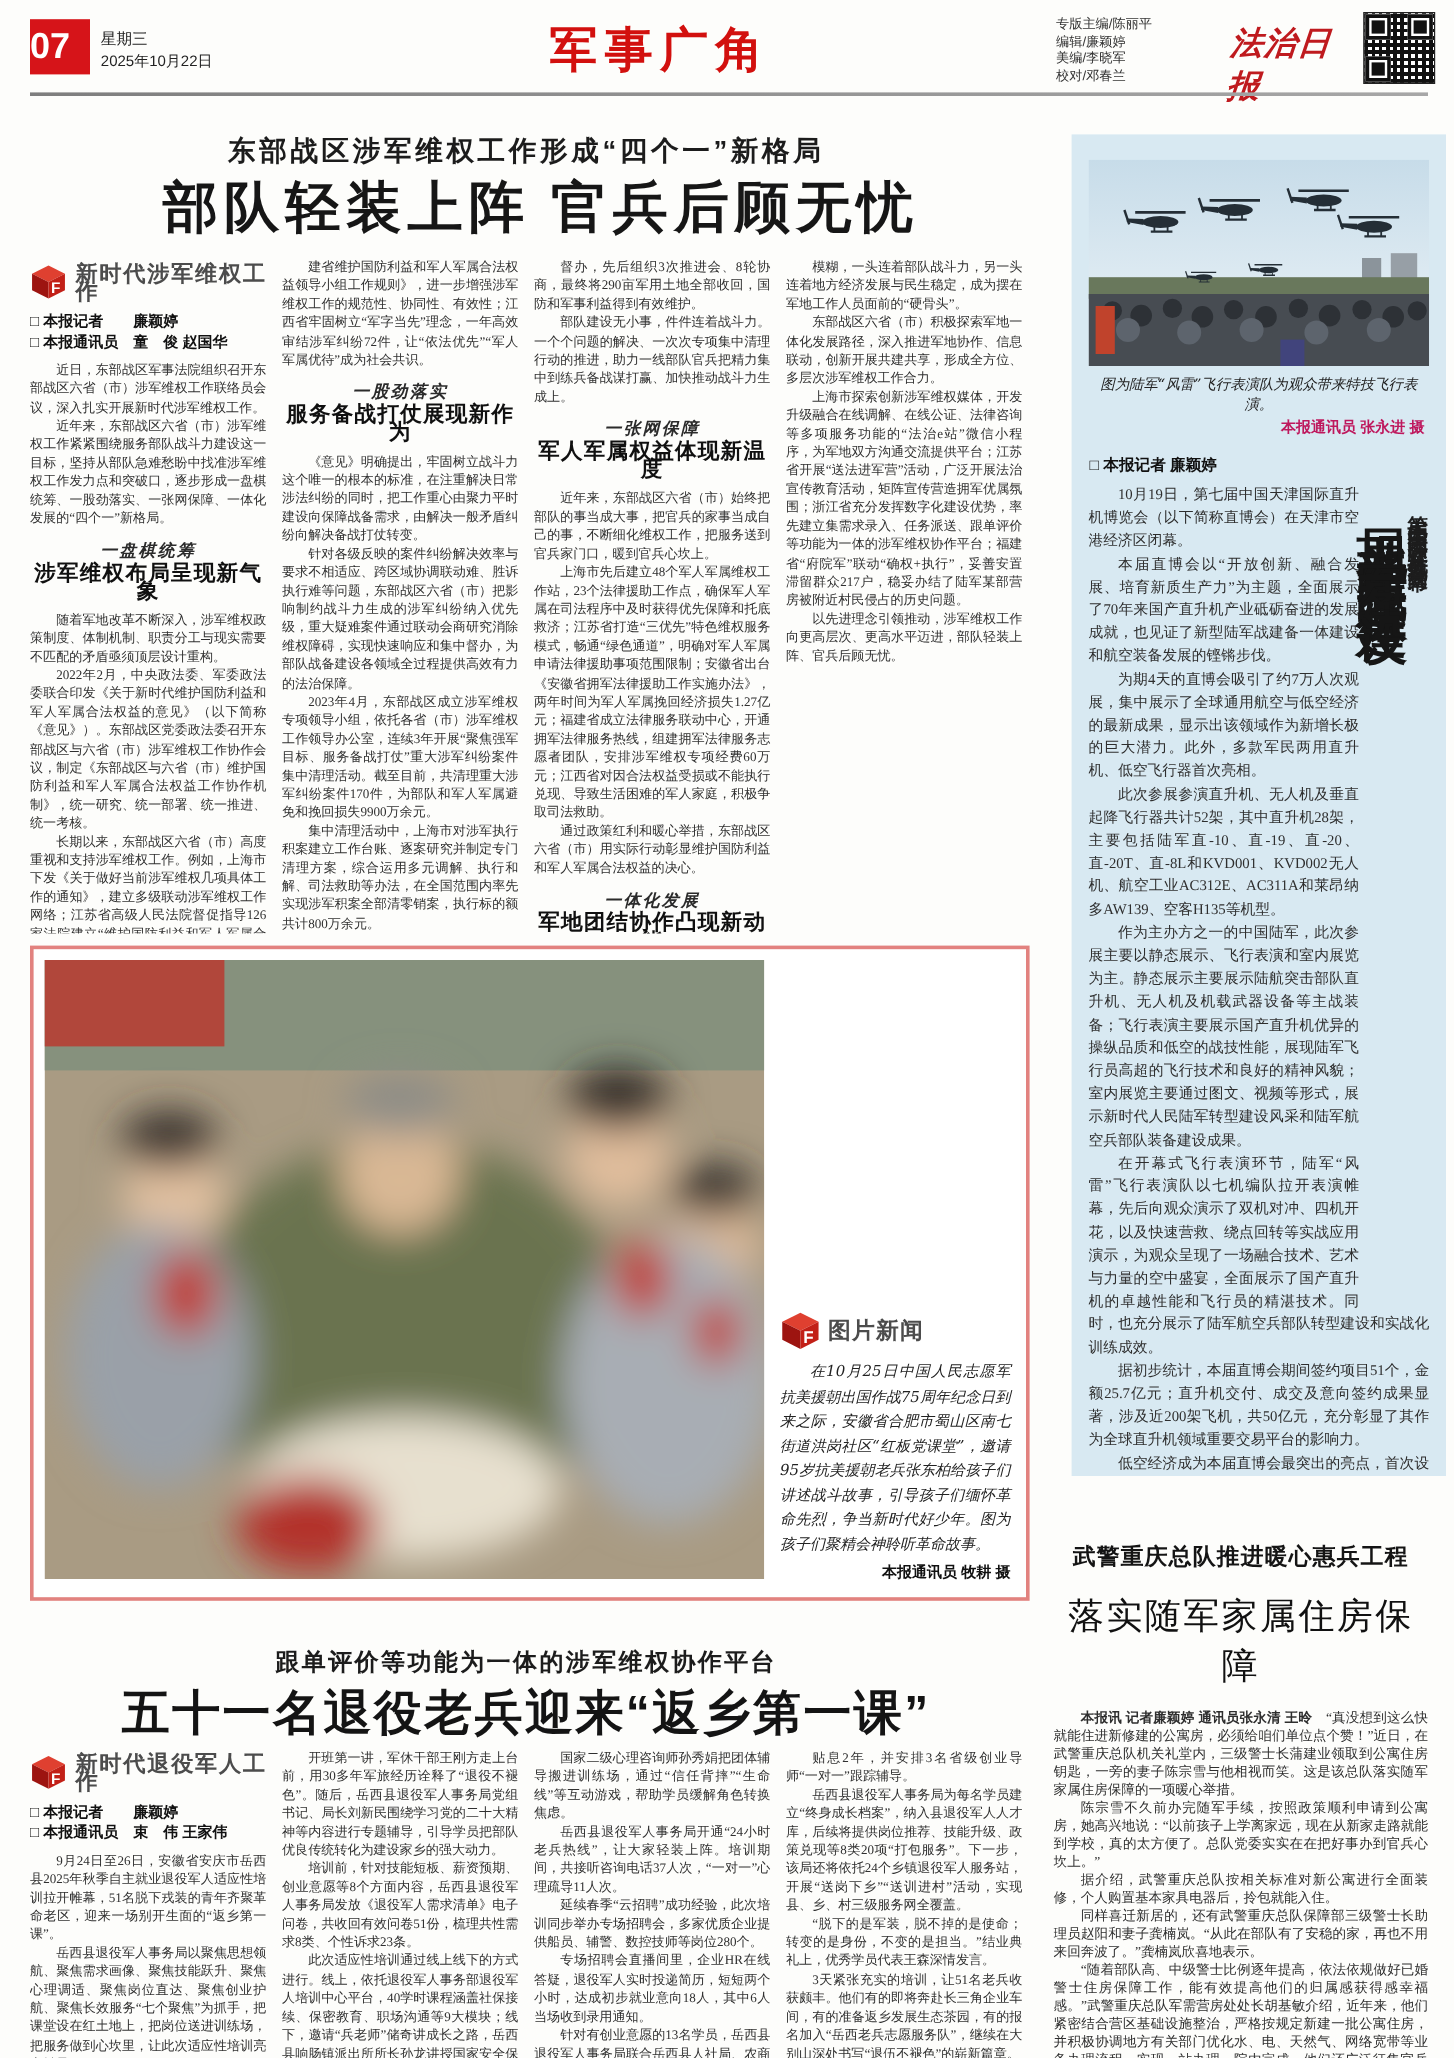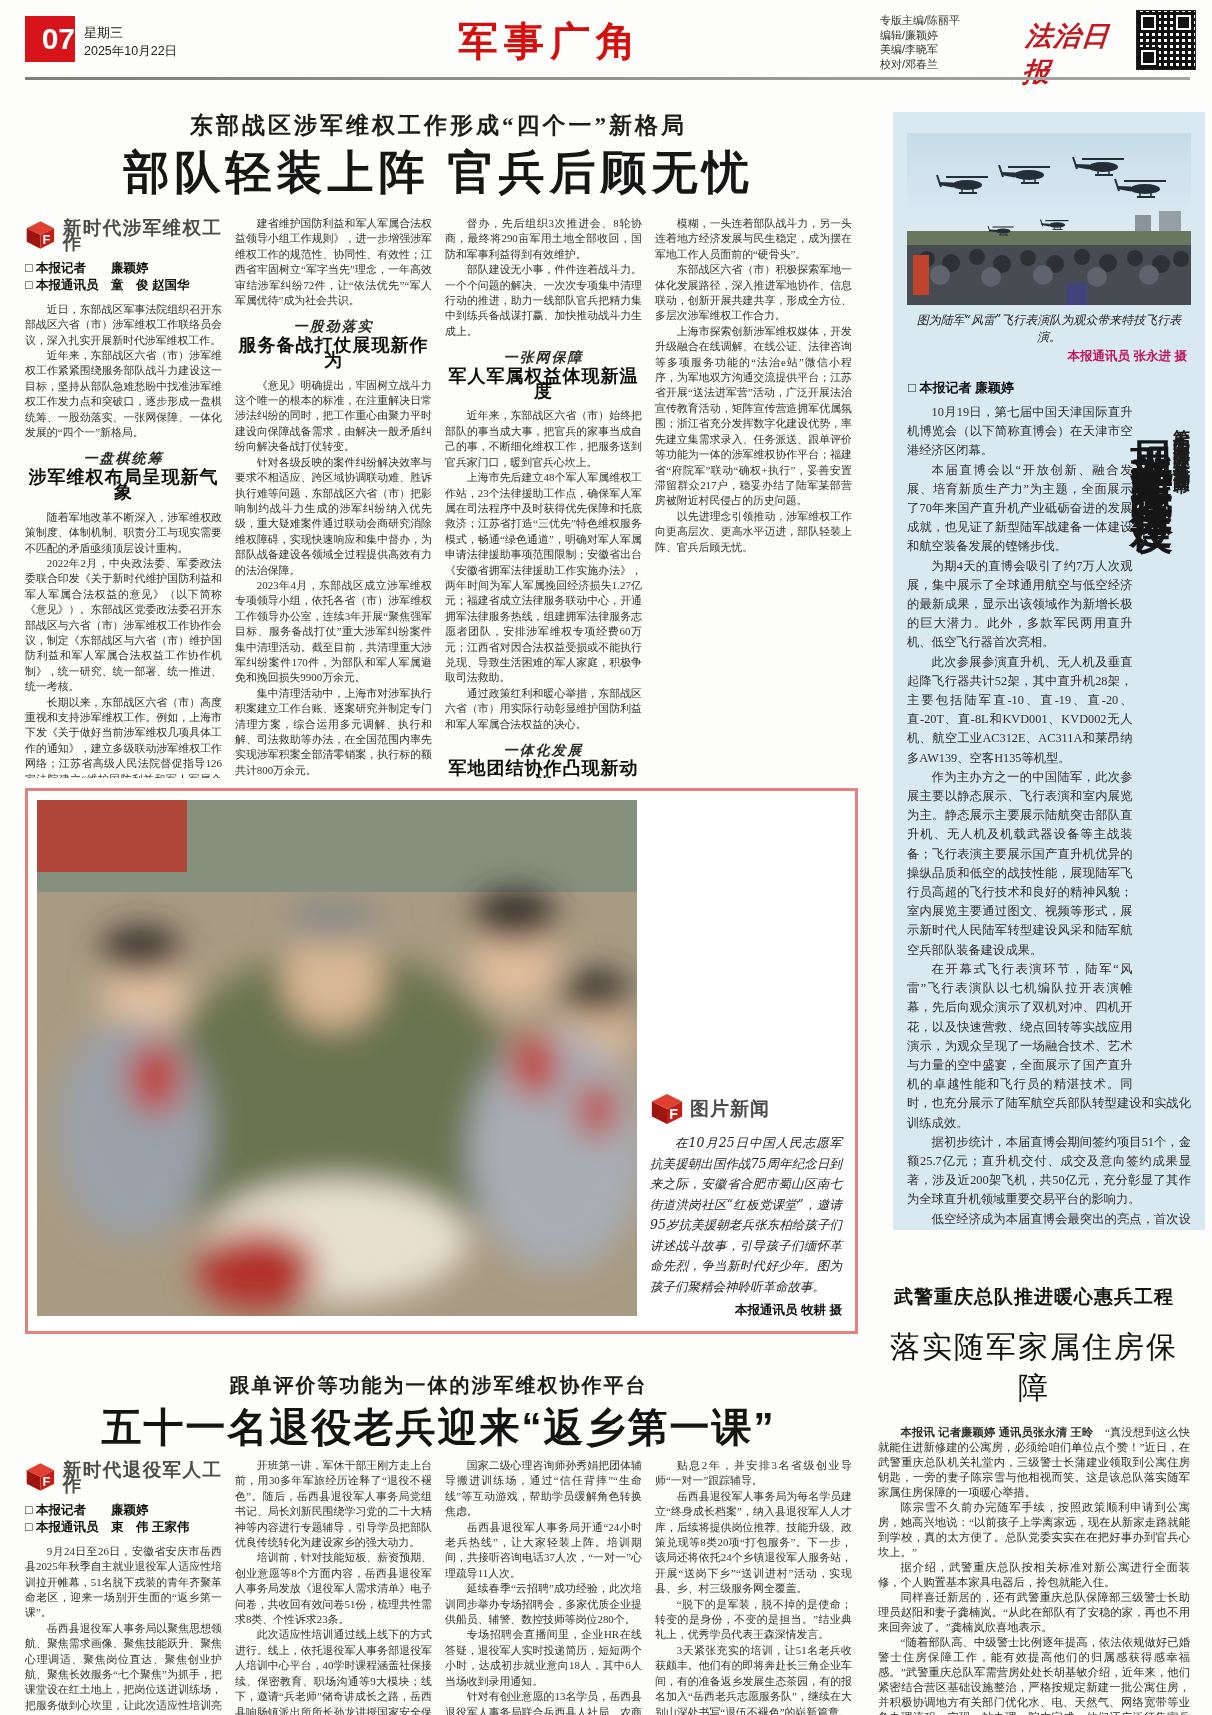--- a/index.html
+++ b/index.html
@@ -2,40 +2,40 @@
 <html><head>
 <meta charset="utf-8">
 <style>
   html,body{margin:0;padding:0;background:#e9e9e9;}
   .sheet{position:relative;width:1212px;height:1715px;margin:0 auto;background:#fdfdfb;
          overflow:hidden;font-family:"Liberation Sans",sans-serif;color:#2c2c2c;}
   .abs{position:absolute;}
 
   
   .page-num{left:25px;top:16px;width:50px;height:46px;background:#d61419;color:#fff;
-            font-size:30px;font-weight:bold;line-height:46px;text-align:right;}
+            font-size:30px;font-weight:bold;line-height:46px;text-align:left;}
   .weekday{left:84px;top:24px;font-size:13px;color:#222;}
   .date{left:84px;top:43px;font-size:12.5px;color:#222;}
   .section-title{left:0;top:14px;width:1100px;text-align:center;font-size:40px;font-weight:800;
                  color:#d2100e;letter-spacing:6px;}
   .credits{left:880px;top:13px;width:138px;font-size:11px;line-height:14.5px;text-align:left;color:#333;}
   .masthead{left:1024px;top:18px;width:108px;font-size:27px;font-weight:bold;font-style:italic;
             color:#bf1a1e;letter-spacing:1px;font-family:"DejaVu Serif",serif;transform:skewX(-5deg);}
   .qr{left:1136px;top:10px;width:58px;height:58px;border:1px solid #222;
       background:repeating-linear-gradient(0deg,#111 0 3px,transparent 3px 6px),
                  repeating-linear-gradient(90deg,#111 0 3px,#fff 3px 6px);}
   .qr i{position:absolute;width:15px;height:15px;border:3px solid #111;background:#fff;}
   .qr i::after{content:"";position:absolute;inset:2px;background:#111;}
   .qr .tl{left:1px;top:1px}.qr .tr{right:1px;top:1px}.qr .bl{left:1px;bottom:1px}
   .header-rule{left:25px;top:77px;width:1165px;height:3px;background:linear-gradient(90deg,#7e7e7e,#a7a7a7);}
 
   
   .main-kicker{left:25px;top:110px;width:827px;text-align:center;font-size:23px;
-               letter-spacing:3px;color:#1c1c1c;font-weight:600;font-family:Liberation Serif, serif;}
-  .main-headline{left:25px;top:142px;width:827px;text-align:center;font-size:46px;font-weight:800;
+               letter-spacing:3px;color:#1c1c1c;font-weight:600;}
+  .main-headline{left:37px;top:142px;width:827px;text-align:center;font-size:46px;font-weight:800;
                  letter-spacing:5px;color:#161616;}
   .cols{display:flex;gap:13px;overflow:hidden;}
   .cols>div{width:197px;flex:none;overflow:hidden;font-family:"Liberation Serif",serif;
             font-size:10.9px;line-height:15.4px;text-align:justify;color:#303030;}
   .cols p{margin:0;text-indent:2em;}
   .main-cols{left:25px;top:216px;width:827px;height:562px;}
   .series-tag{display:flex;align-items:center;gap:7px;margin:2px 0 9px 0;
               font-family:"Liberation Sans",sans-serif;}
   .series-tag .lbl{font-size:18.5px;font-weight:bold;color:#4c4c4c;letter-spacing:1px;}
   .byline{font-size:12.5px;font-weight:bold;color:#111;margin:2px 0;font-family:"Liberation Sans",sans-serif;}

